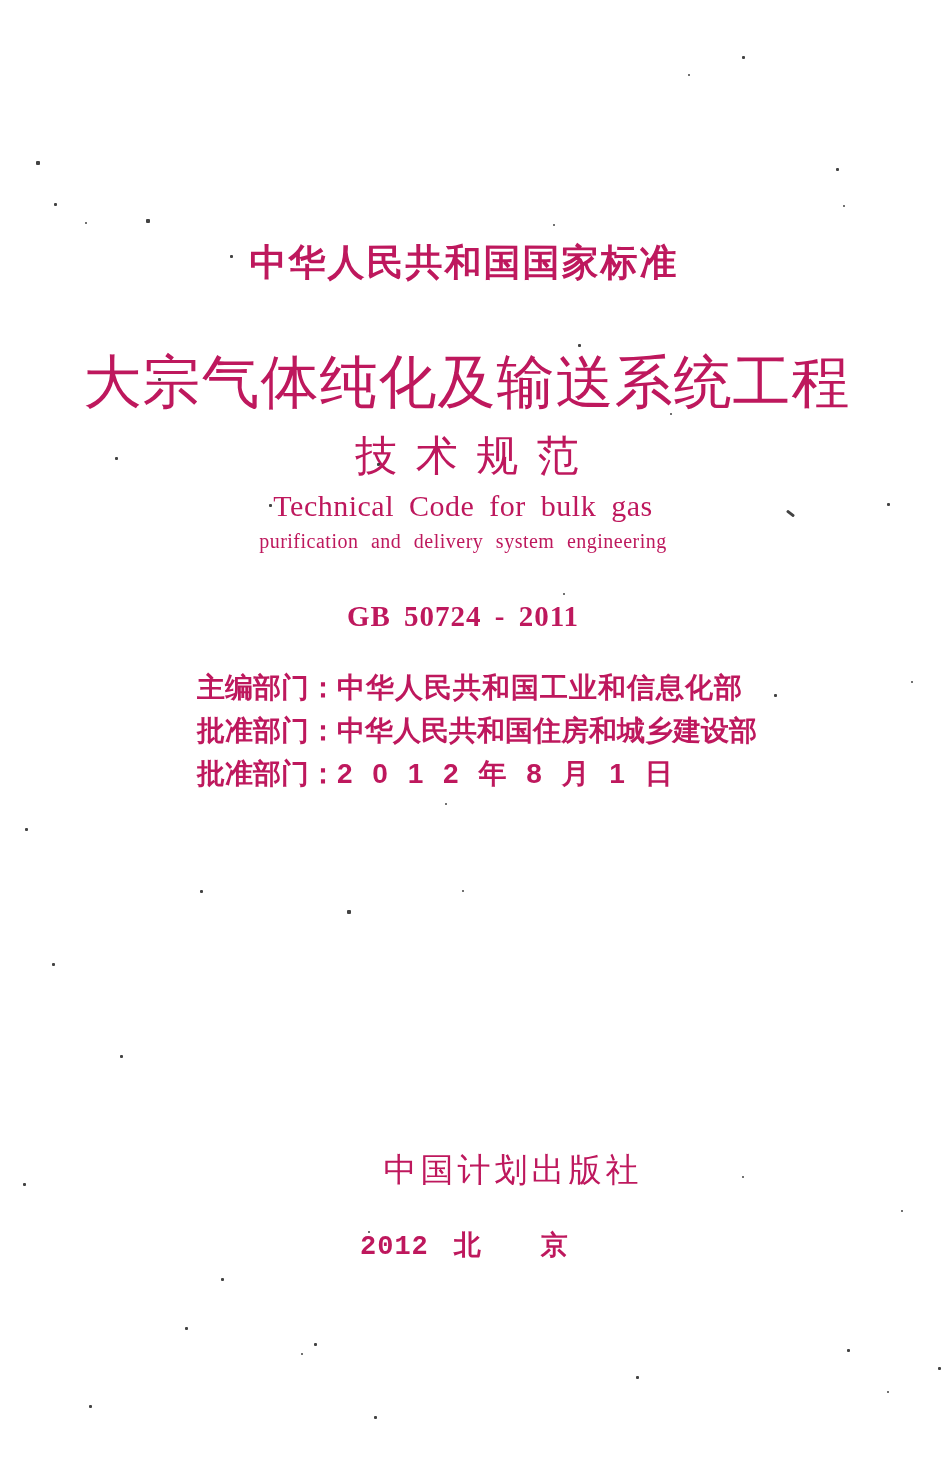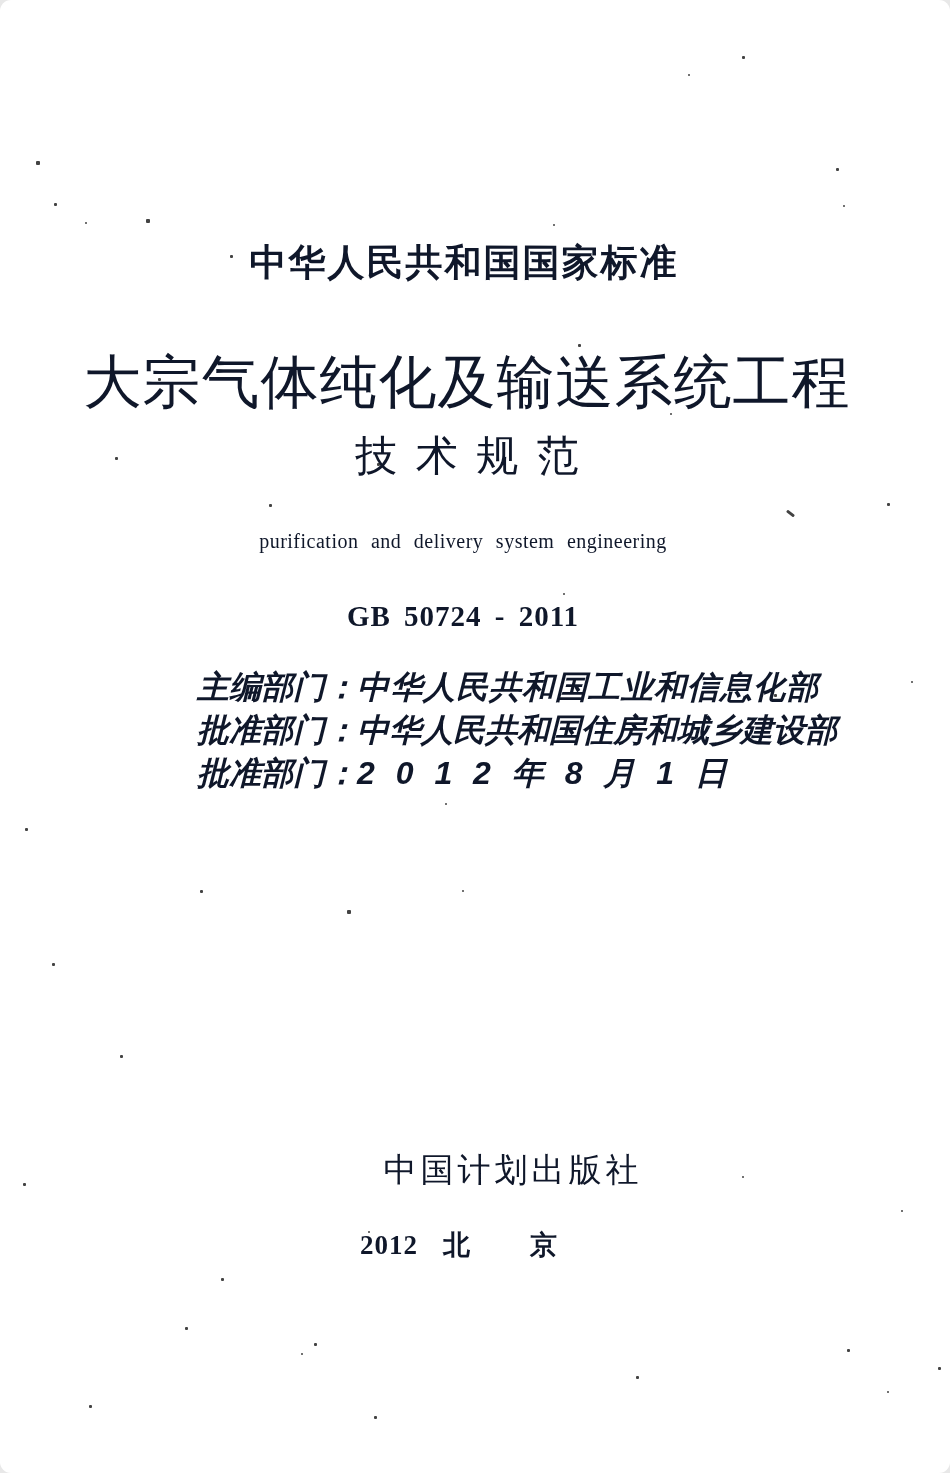--- a/index.html
+++ b/index.html
@@ -62,64 +62,64 @@
     letter-spacing: 1px;
     word-spacing: 5px;
   }
   .info-block {
     position: absolute;
     top: 666px;
     left: 197px;
     width: 540px;
     font-family: "Liberation Sans", "DejaVu Sans", sans-serif;
     font-weight: bold;
-    font-size: 32px;
+    font-size: 28px;
     line-height: 43px;
     white-space: nowrap;
-    font-style: italic;
   }
   .info-row { height: 43px; }
   .info-value-spread { letter-spacing: 1px; }
   .info-date-value { letter-spacing: 6px; }
   .publisher {
     top: 1148px;
     font-size: 33px;
     letter-spacing: 4px;
     text-indent: 4px;
     padding-left: 48px;
   }
   .imprint {
     position: absolute;
     top: 1227px;
     left: 360px;
     white-space: nowrap;
     font-weight: bold;
     font-size: 27px;
   }
-  .imprint .year { font-family: Liberation Serif, serif; letter-spacing: 1px; text-align: right; }
+  .imprint .year { font-family: Liberation Mono, monospace; letter-spacing: 1px; text-align: right; }
   .imprint .city-a { font-family: "Liberation Sans", "DejaVu Sans", sans-serif; margin-left: 25px; }
   .imprint .city-b { font-family: "Liberation Sans", "DejaVu Sans", sans-serif; margin-left: 60px; }
   .speck {
     position: absolute;
     background: #222222;
     opacity: 0.85;
     border-radius: 1px;
   }
 </style>
 </head>
 <body>
 
-<div class="page" style="background: rgb(255, 255, 255); color: #0f172a; border-radius: 11px;">
+<div class="page" style="background: rgb(255, 255, 255); color: #be185d;">
 
   <div class="centered header-std">中华人民共和国国家标准</div>
 
   <div class="centered title-line1">大宗气体纯化及输送系统工程</div>
 
   <div class="centered title-line2">技 术 规 范</div>
 
+  <div class="centered en-line1">Technical Code for bulk gas</div>
 
   <div class="centered en-line2">purification and delivery system engineering</div>
 
   <div class="centered gb-code">GB 50724 - 2011</div>
 
   <div class="info-block">
     <div class="info-row">
       <span>主编部门：</span><span class="info-value-spread">中华人民共和国工业和信息化部</span>
     </div>
     <div class="info-row">

